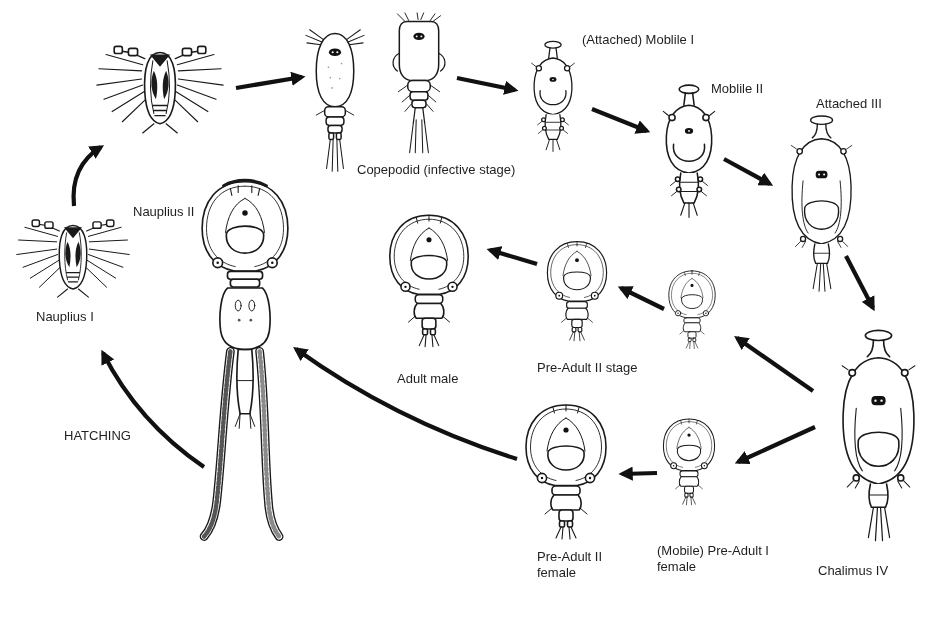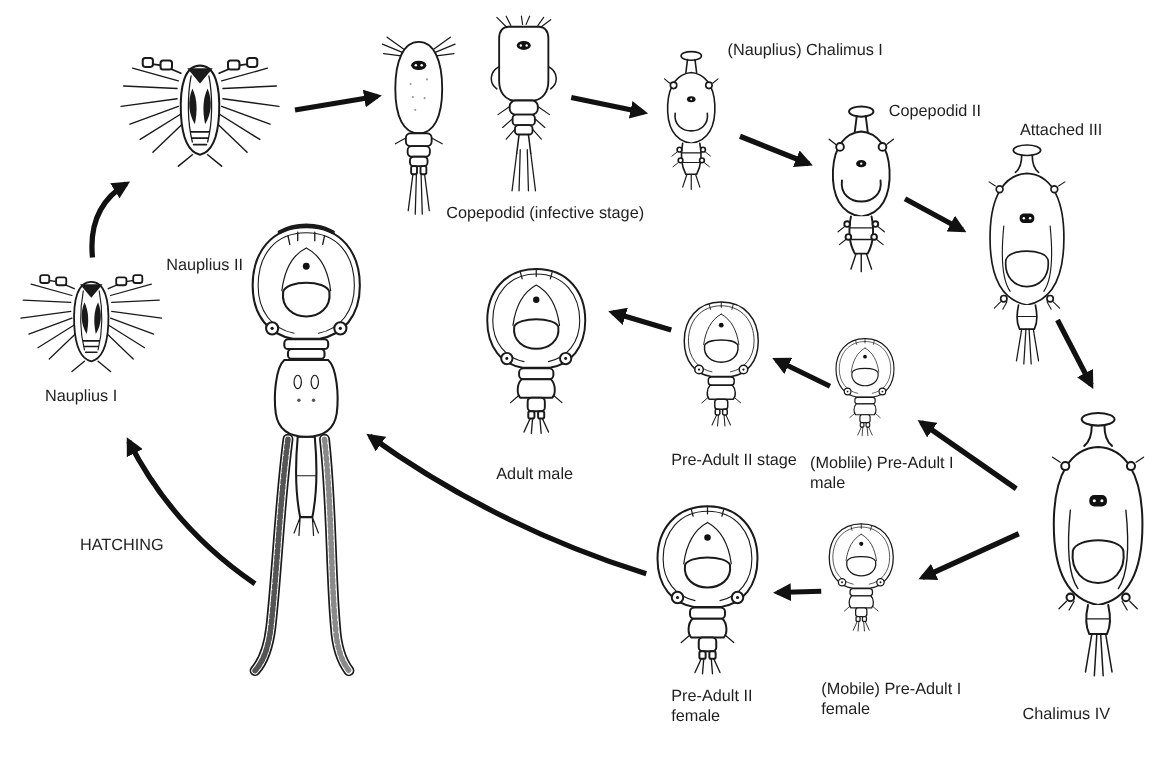--- a/index.html
+++ b/index.html
@@ -226,36 +226,32 @@
       <path d="M204,467 Q138,422 103,353" marker-end="url(#ah)"></path>
     </g>
   </svg>
 
   <div class="lbl" style="left:36px; top:309px;">Nauplius I</div>
 
   <div class="lbl" style="left:133px; top:164px;margin-top:40px;">Nauplius II</div>
 
   <div class="lbl" style="left:357px; top:162px;">Copepodid (infective stage)</div>
 
-  <div class="lbl" style="left:582px; top:32px;">(Nauplius) Chalimus I</div>
-
-  <div class="lbl" style="left:711px; top:81px;">Copepodid II</div>
+  <div class="lbl" style="left:582px; top:32px;">(Attached) Moblile I</div>
+
+  <div class="lbl" style="left:711px; top:81px;">Moblile II</div>
 
   <div class="lbl" style="left:816px; top:96px;">Attached III</div>
 
   <div class="lbl" style="left:818px; top:563px;">Chalimus IV</div>
 
   <div class="lbl" style="left:397px; top:371px;">Adult male</div>
 
   <div class="lbl" style="left:537px; top:360px;">Pre-Adult II stage</div>
 
-  <div class="lbl" style="left:648px; top:362px;">
-    <span>(Moblile) Pre-Adult I</span>
-    <span>male</span>
-  </div>
 
   <div class="lbl" style="left:657px; top:525px;margin-top:18px;">
     <span>(Mobile) Pre-Adult I</span>
     <span>female</span>
   </div>
 
   <div class="lbl" style="left:537px; top:549px;">
     <span>Pre-Adult II</span>
     <span>female</span>
   </div>

